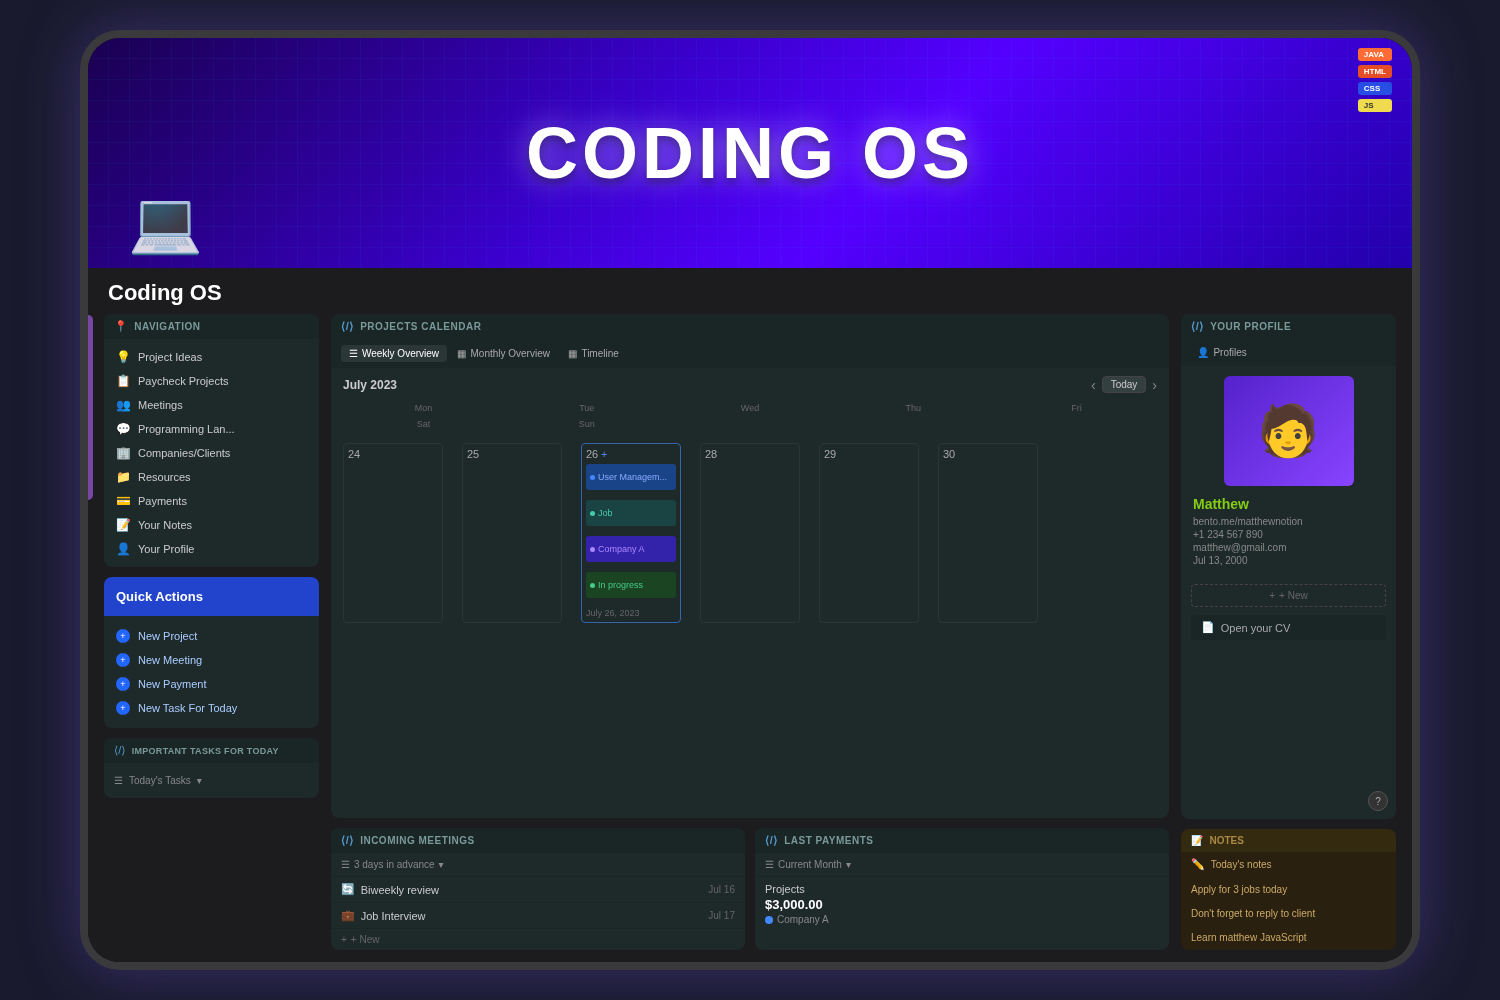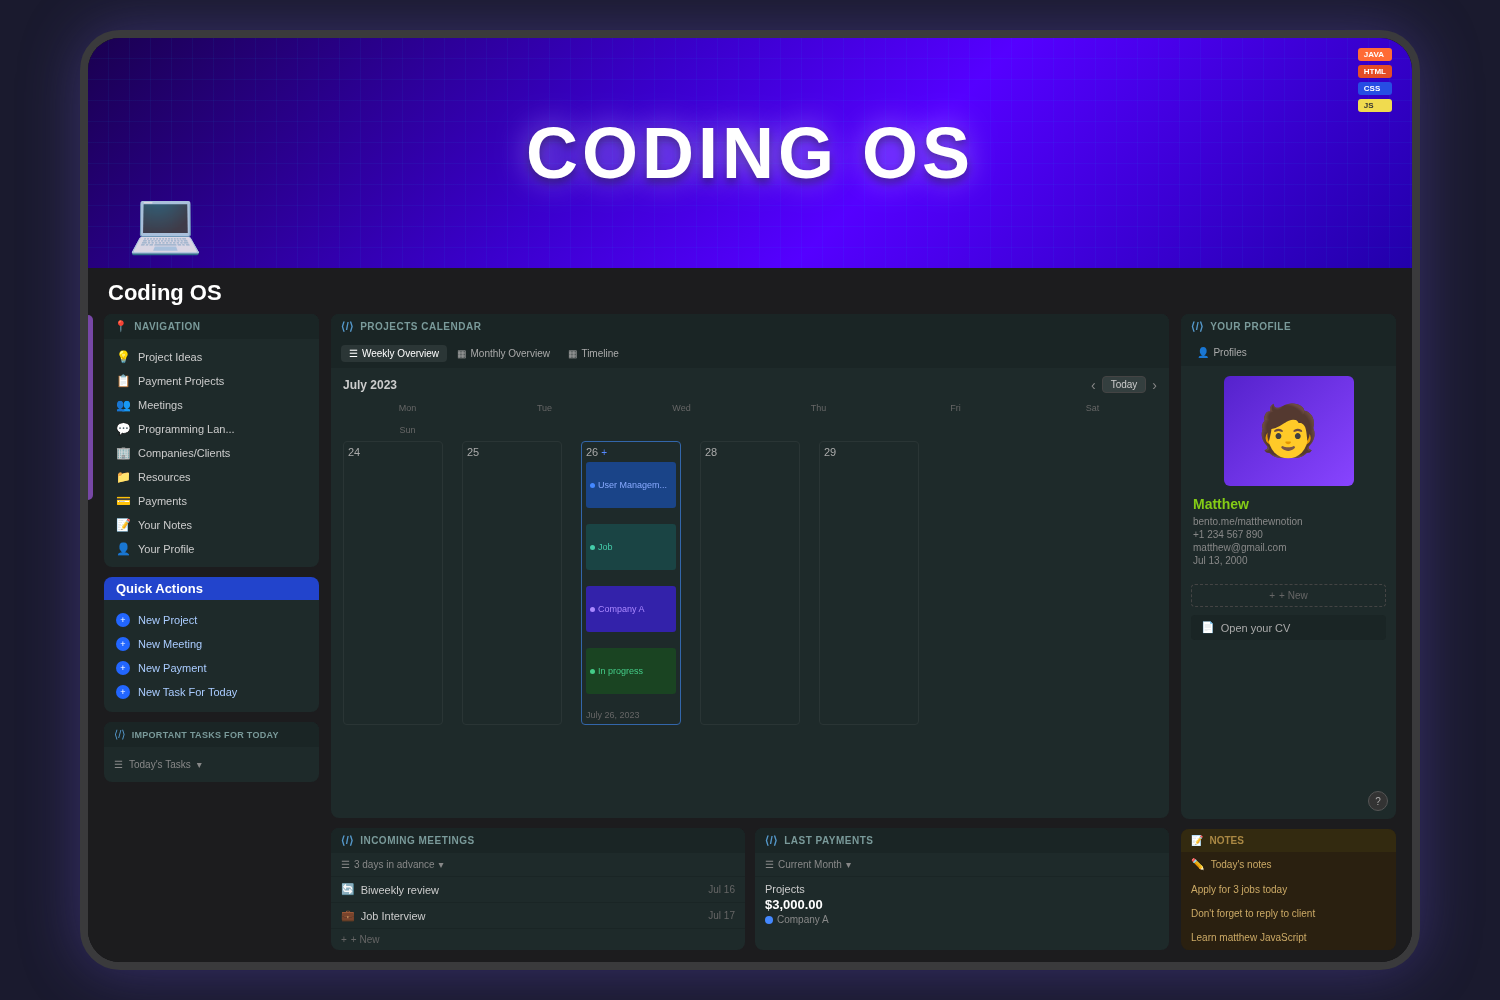--- a/index.html
+++ b/index.html
@@ -172,21 +172,21 @@
 
     .nav-icon {
       font-size: 12px;
       width: 16px;
       text-align: center;
     }
 
     
     .qa-header {
       background: #2244cc;
-      padding: 4px 12px;
+      padding: 12px 12px;
       border-radius: 8px 8px 0 0;
       font-size: 13px;
       font-weight: 700;
       color: white;
     }
 
     .qa-items {
       padding: 8px;
       background: #1e2a2a;
       border-radius: 0 0 8px 8px;
@@ -318,23 +318,23 @@
       border-radius: 4px;
       cursor: pointer;
     }
 
     .calendar-grid {
       padding: 0 12px 12px;
     }
 
     .cal-header-row {
       display: grid;
-      grid-template-columns: repeat(6, 1fr);
-      gap: 8px;
-      margin-bottom: 4px;
+      grid-template-columns: repeat(5, 1fr);
+      gap: 2px;
+      margin-bottom: 12px;
     }
 
     .cal-day-label {
       font-size: 9px;
       color: #666;
       text-align: center;
       padding: 2px;
     }
 
     .cal-week-row {
@@ -357,23 +357,23 @@
     }
 
     .cal-cell-date {
       font-size: 11px;
       color: #aaa;
       margin-bottom: 4px;
     }
 
     .cal-event {
       font-size: 9px;
-      padding: 18px 4px;
+      padding: 8px 4px;
       border-radius: 3px;
-      margin-bottom: 16px;
+      margin-bottom: 10px;
       display: flex;
       align-items: center;
       gap: 3px;
     }
 
     .cal-event.blue { background: #1a4488; color: #88aaff; }
     .cal-event.teal { background: #1a4444; color: #44ccaa; }
     .cal-event.purple { background: #3322aa; color: #aa88ff; }
     .cal-event.green { background: #1a4422; color: #44cc88; }
     .cal-event-dot { width: 5px; height: 5px; border-radius: 50%; }
@@ -656,21 +656,21 @@
               <span class="panel-header-icon">📍</span>
               <span>NAVIGATION</span>
             </div>
             <div class="nav-items">
               <div class="nav-item">
                 <span class="nav-icon">💡</span>
                 <span>Project Ideas</span>
               </div>
               <div class="nav-item">
                 <span class="nav-icon">📋</span>
-                <span>Payment Projects</span>
+                <span>Paycheck Projects</span>
               </div>
               <div class="nav-item">
                 <span class="nav-icon">👥</span>
                 <span>Meetings</span>
               </div>
               <div class="nav-item">
                 <span class="nav-icon">💬</span>
                 <span>Programming Lan...</span>
               </div>
               <div class="nav-item">
@@ -799,20 +799,23 @@
                     <span>In progress</span>
                   </div>
                   <div style="font-size:9px;color:#666;margin-top:2px;">July 26, 2023</div>
                 </div>
                 <div class="cal-cell">
                   <div class="cal-cell-date">28</div>
                 </div>
                 <div class="cal-cell">
                   <div class="cal-cell-date">29</div>
                 </div>
+                <div class="cal-cell">
+                  <div class="cal-cell-date">30</div>
+                </div>
               </div>
             </div>
           </div>
 
           <div class="bottom-center">
 
             <div class="meetings-panel">
               <div class="panel-header">
                 <span class="panel-header-icon">⟨/⟩</span>
                 <span>INCOMING MEETINGS</span>

